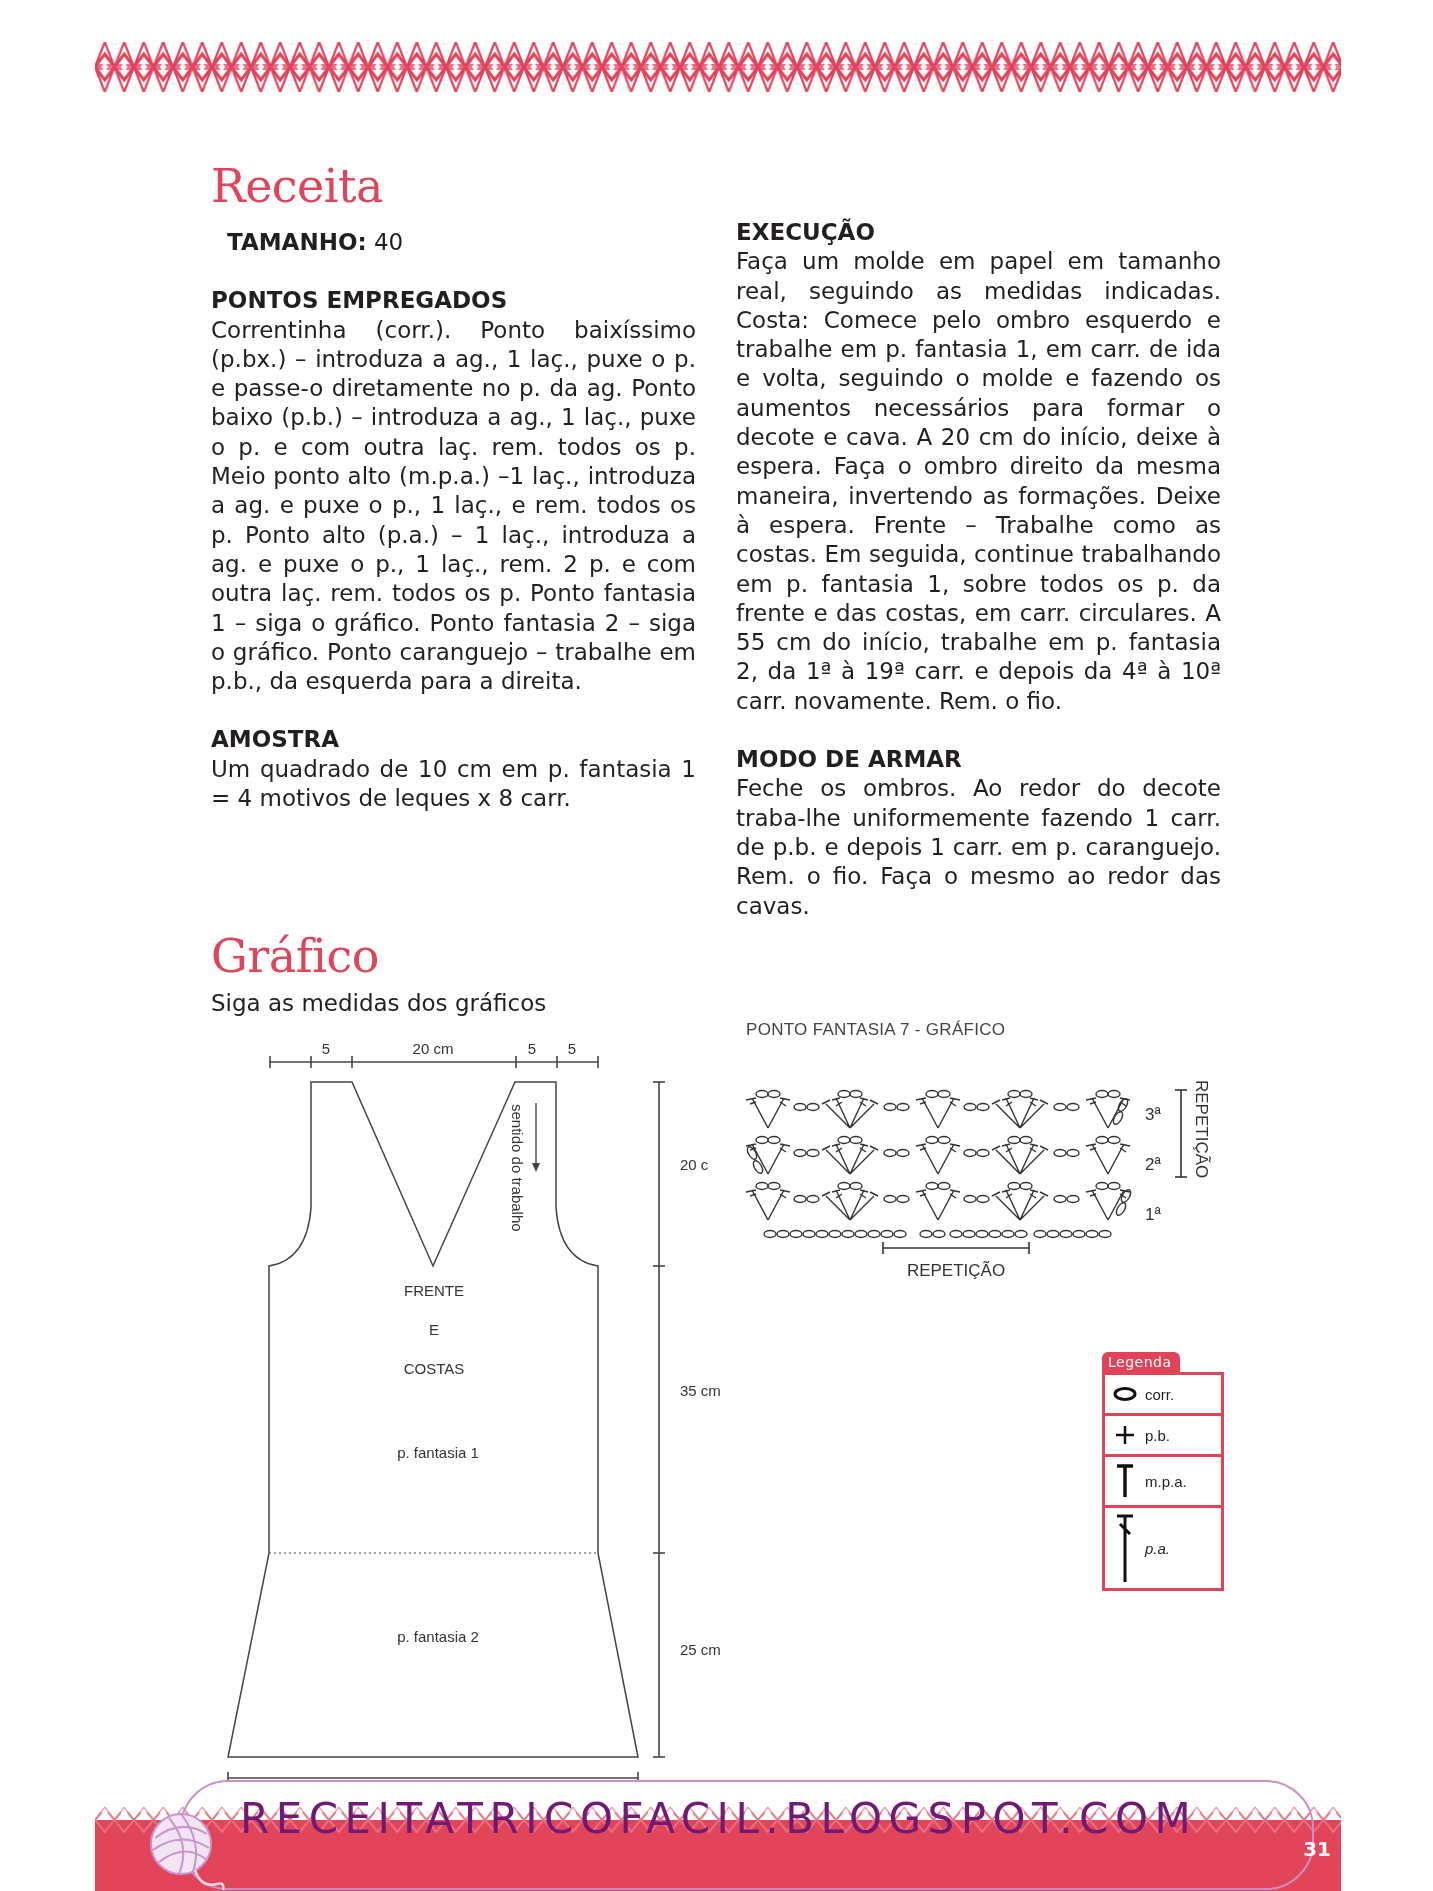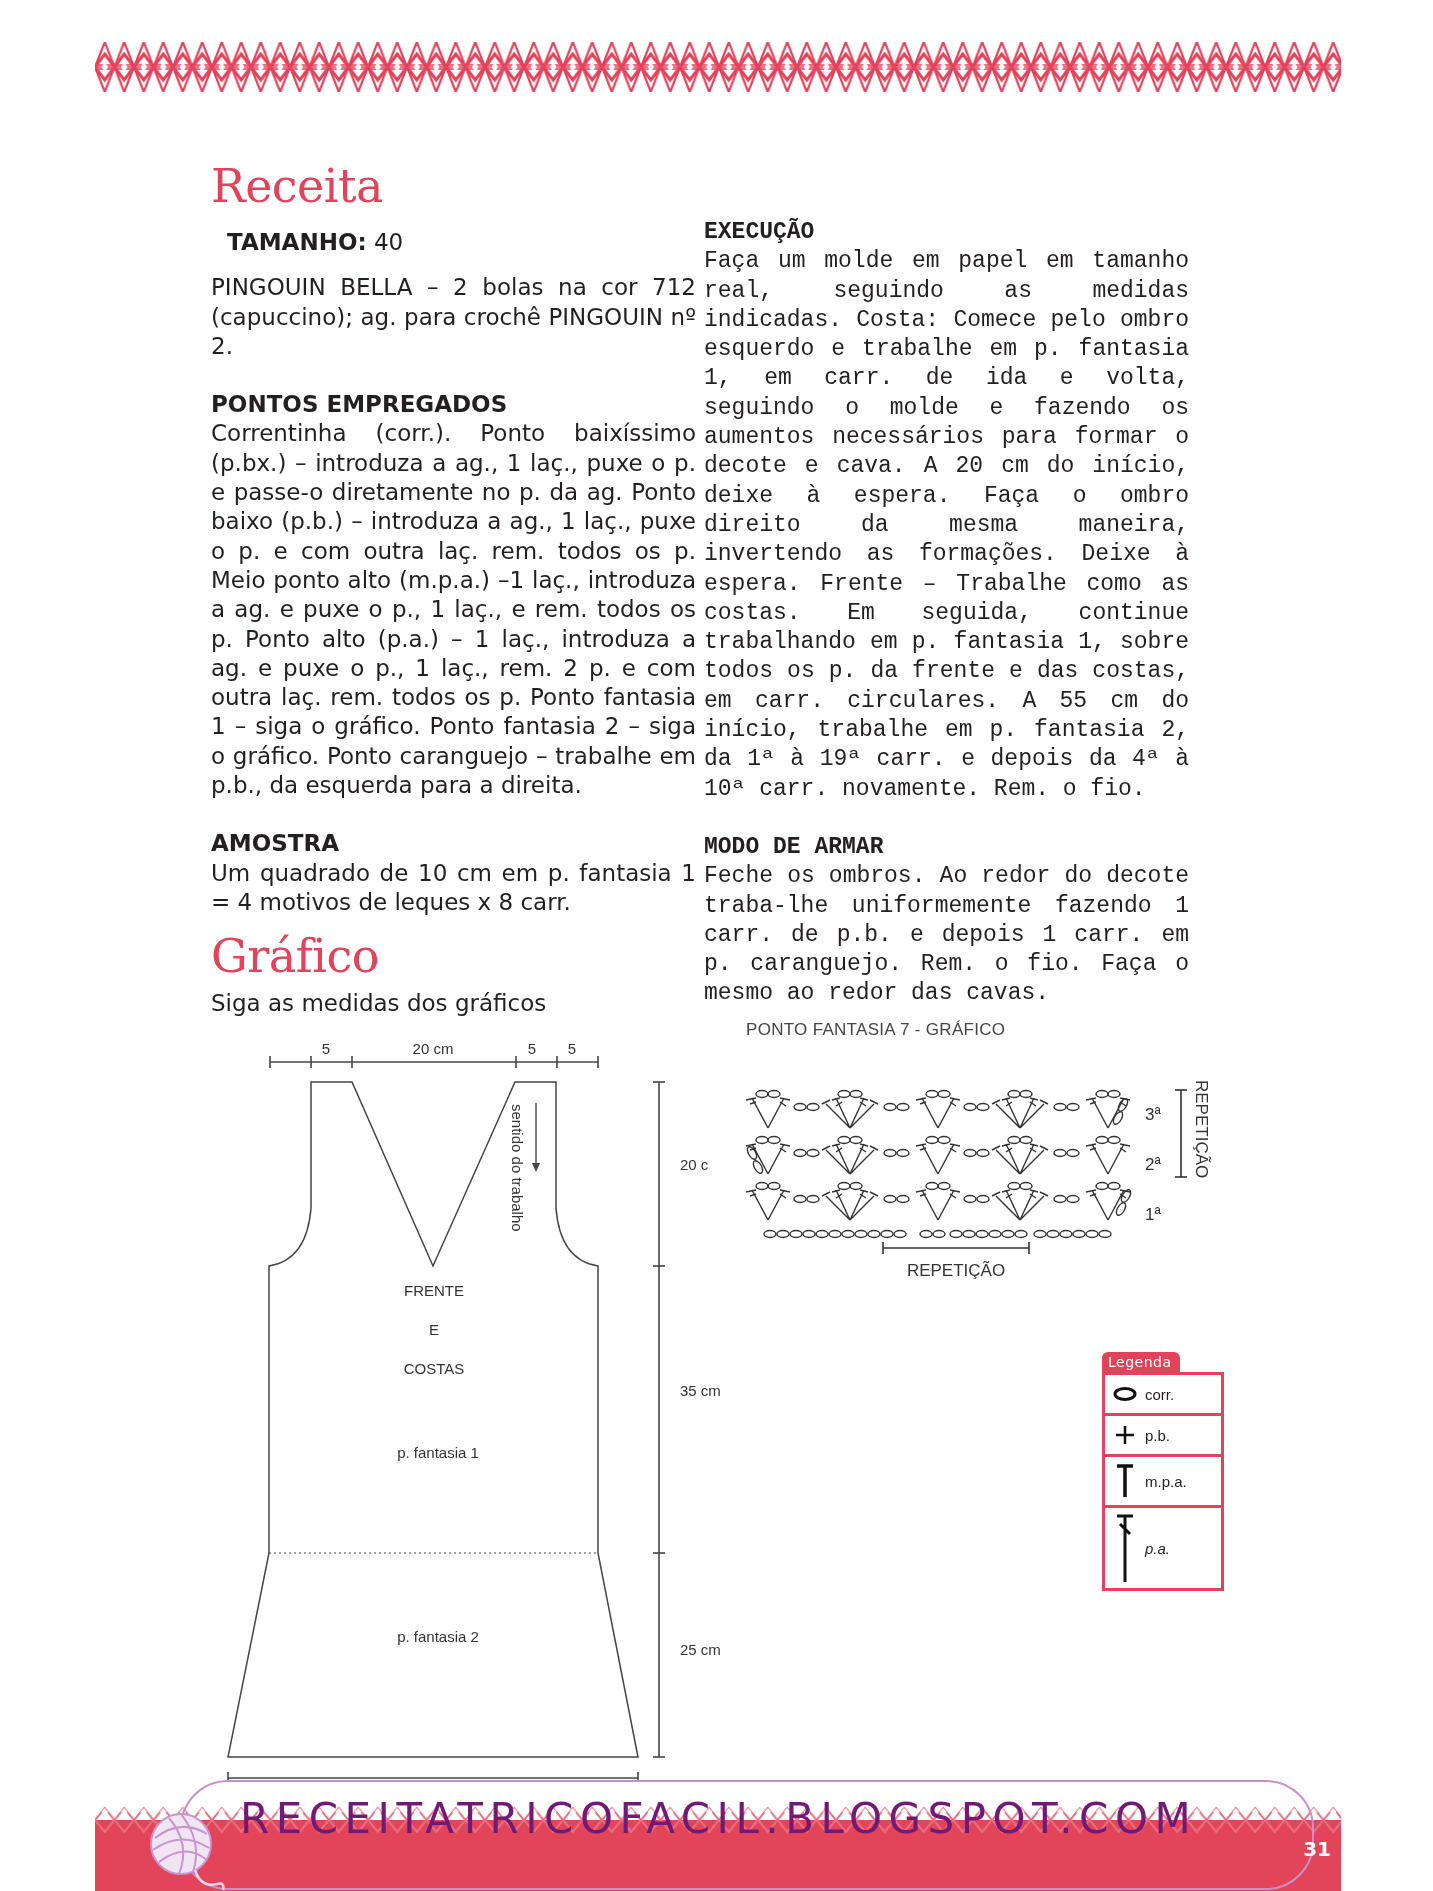--- a/index.html
+++ b/index.html
@@ -3,21 +3,21 @@
 <meta charset="utf-8">
 <style>
   html, body { margin: 0; padding: 0; background: #ffffff; }
   body { width: 1433px; height: 1891px; position: relative; overflow: hidden; font-family: "DejaVu Sans", sans-serif; color: #231f20; }
 
   .band-top { position: absolute; left: 95px; top: 42px; width: 1246px; height: 50px; }
   .band-top svg { display: block; }
 
   .col { position: absolute; width: 485px; font-size: 23px; line-height: 29.3px; color: #231f20; }
   .col-left { left: 211px; top: 160px; }
-  .col-right { left: 704px; top: 218px; font-family: Liberation Mono, monospace; }
+  .col-right { left: 736px; top: 218px; }
   .section-title { font-family: "DejaVu Serif", serif; color: #e0435a; font-size: 46px; line-height: 52px; font-weight: normal; margin: 0; letter-spacing: -0.5px; }
   .head { font-weight: bold; font-size: 23px; letter-spacing: 0; }
   .para { text-align: justify; margin: 0; }
   .block { margin-bottom: 29px; }
   .size-line { margin: 16px; }
   .subtitle { font-size: 23px; margin: 8px 0 0 0; }
 
   .grafico { position: absolute; left: 211px; top: 930px; width: 485px; }
 
   .diagram { position: absolute; left: 220px; top: 1020px; width: 520px; height: 760px; }
@@ -61,21 +61,20 @@
     <rect x="0" y="0" width="1246" height="50" fill="url(#lat)"></rect>
   </svg>
 </div>
 
 <div class="col col-left">
   <h1 class="section-title">Receita</h1>
   <p class="size-line block">
     <span class="head">TAMANHO:</span><span> 40</span>
   </p>
   <div class="block">
-    <p class="para">PINGOUIN BELLA – 2 bolas na cor 712 (capuccino); ag. para crochê PINGOUIN nº 2.</p>
   </div>
   <div class="block">
     <div class="head">PONTOS EMPREGADOS</div>
     <p class="para">Correntinha (corr.). Ponto baixíssimo (p.bx.) – introduza a ag., 1 laç., puxe o p. e passe-o diretamente no p. da ag. Ponto baixo (p.b.) – introduza a ag., 1 laç., puxe o p. e com outra laç. rem. todos os p. Meio ponto alto (m.p.a.) –1 laç., introduza a ag. e puxe o p., 1 laç., e rem. todos os p. Ponto alto (p.a.) – 1 laç., introduza a ag. e puxe o p., 1 laç., rem. 2 p. e com outra laç. rem. todos os p. Ponto fantasia 1 – siga o gráfico. Ponto fantasia 2 – siga o gráfico. Ponto caranguejo – trabalhe em p.b., da esquerda para a direita.</p>
   </div>
   <div class="block">
     <div class="head">AMOSTRA</div>
     <p class="para">Um quadrado de 10 cm em p. fantasia 1 = 4 motivos de leques x 8 carr.</p>
   </div>
 </div>

